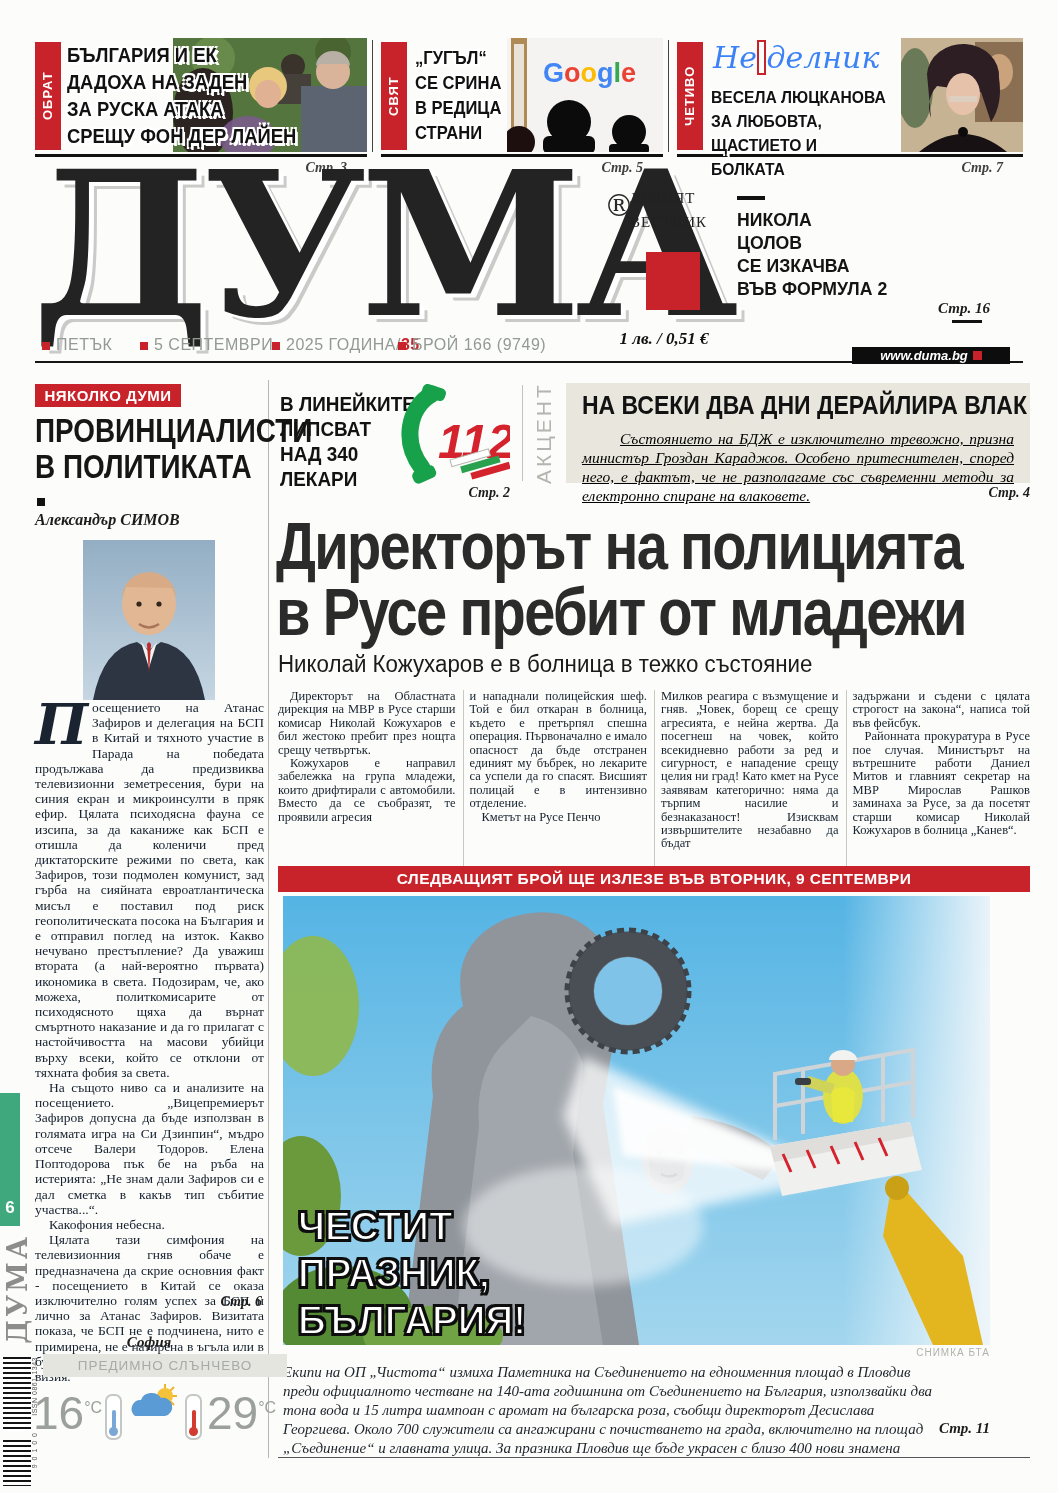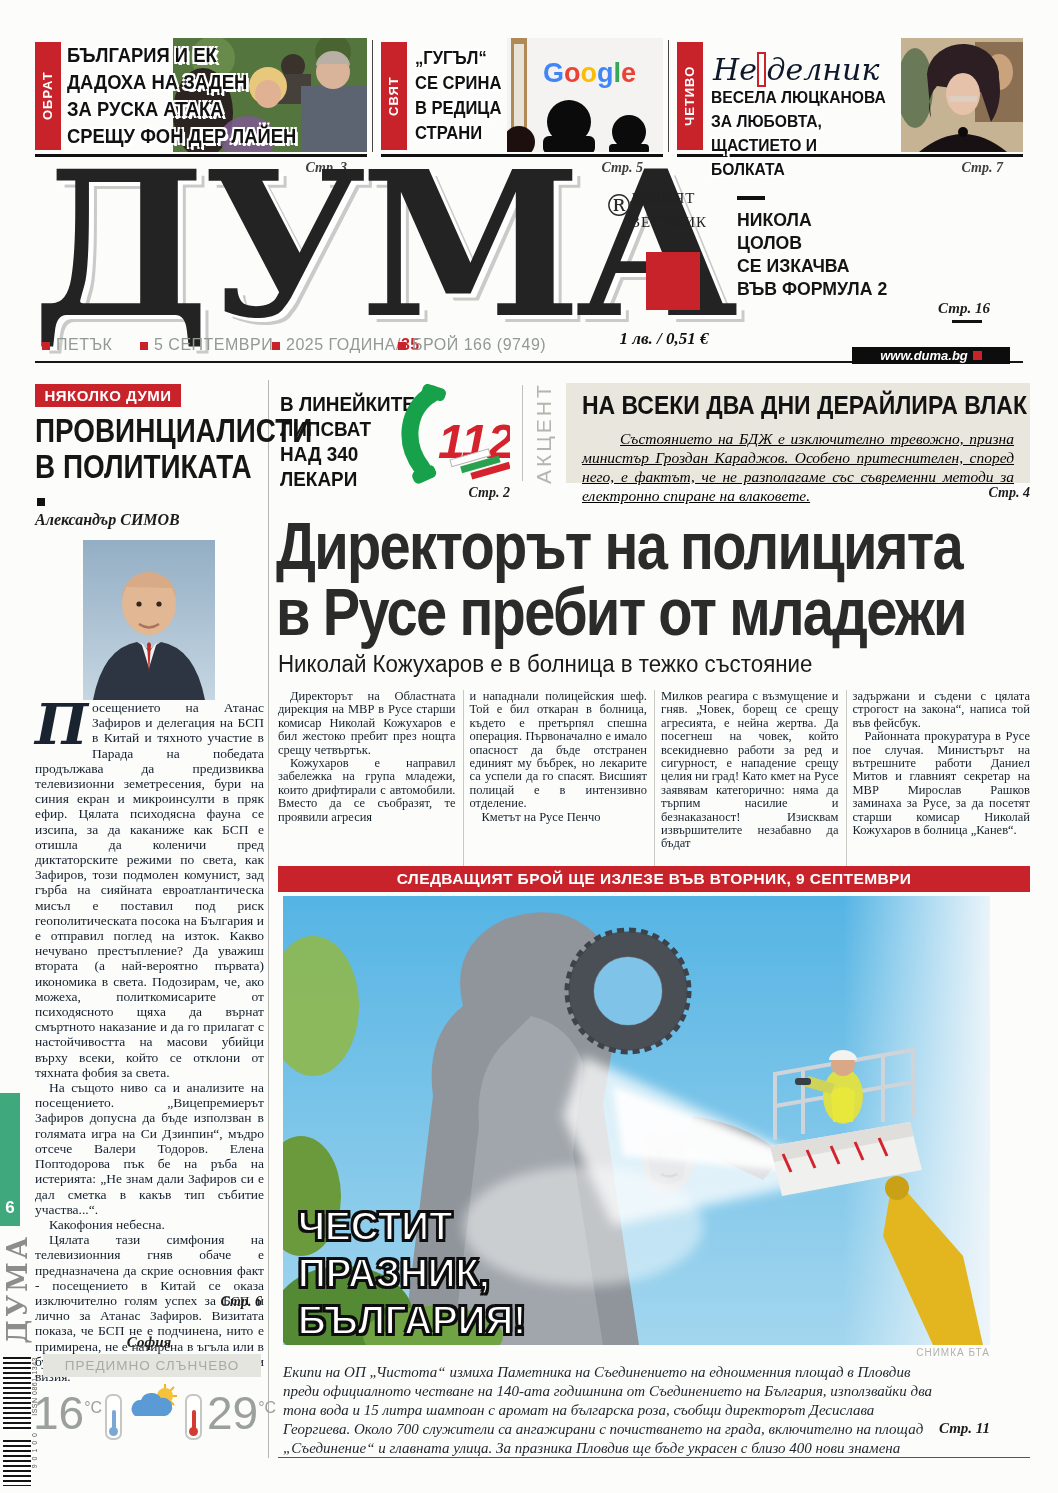--- a/index.html
+++ b/index.html
@@ -104,21 +104,21 @@
           color:#b2b2ac;letter-spacing:1px;}
   .caption{position:absolute;left:283px;top:1363px;width:662px;font:italic 15px/19px "Liberation Serif",serif;
            color:#1d242c;}
   .cap-page{position:absolute;left:918px;top:1420px;width:72px;text-align:right;
             font:bold italic 15px "Liberation Serif",serif;}
   .bottom-rule{position:absolute;left:278px;top:1457px;width:752px;height:1px;background:#55555a;}
   
   .w-city{position:absolute;left:35px;top:1334px;width:228px;text-align:center;
           font:bold italic 15px "Liberation Serif",serif;}
   .w-cond{position:absolute;left:43px;top:1354px;width:212px;background:#e5e5e0;color:#a8aba5;
-          font-size:13.5px;text-align:center;padding:4px 3px;letter-spacing:1px;}
+          font-size:13.5px;text-align:center;padding:4px 16px;letter-spacing:1px;}
   .w-row{position:absolute;left:33px;top:1382px;width:232px;height:62px;}
   .w-num{position:absolute;top:4px;font-size:46px;color:#9ba09b;font-family:"Liberation Sans",sans-serif;}
   .w-num sup{font-size:16px;color:#9ba09b;}
   .thermo{position:absolute;width:13px;height:42px;border-radius:7px;border:2px solid #c4c8c4;background:#fff;}
   .thermo i{position:absolute;left:2px;bottom:2px;width:9px;height:9px;border-radius:50%;}
   .thermo b{position:absolute;left:4.5px;bottom:6px;width:4px;height:22px;border-radius:2px;}
   
   .page-tab{position:absolute;left:0;top:1093px;width:20px;height:133px;background:#3fa87c;}
   .page-tab span{position:absolute;bottom:8px;left:0;width:100%;text-align:center;color:#fff;
                  font-weight:bold;font-size:17px;}
@@ -192,21 +192,21 @@
         <span>СТРАНИ</span>
     </div>
     <div class="t-rule"></div>
     <div class="t-page">Стр. 5</div>
   </div>
 
   <div class="vdiv-top" style="left:668px;"></div>
 
   <div class="teaser" style="left:677px;width:346px;">
     <div class="tag">ЧЕТИВО</div>
-    <div style="position:absolute;left:36px;top:14px;font:italic 30px 'DejaVu Serif',serif;color:#0f172a;">
+    <div style="position:absolute;left:36px;top:2px;font:italic 30px 'DejaVu Serif',serif;color:#3b82f6;">
       <span>Не</span><span style="outline:2px solid #c8232b;outline-offset:-2px;"> </span><span>делник</span>
     </div>
     <div class="t-title" style="left:34px;top:48px;width:200px;font-size:17px;line-height:24px;">
       <span>ВЕСЕЛА ЛЮЦКАНОВА</span>
         <span>ЗА ЛЮБОВТА,</span>
       <span>ЩАСТИЕТО И БОЛКАТА</span>
     </div>
     <div class="t-photo" style="left:224px;width:122px;height:114px;">
       <svg width="122" height="114" viewBox="0 0 122 114">
         <rect width="122" height="114" fill="#c6b393"></rect>

